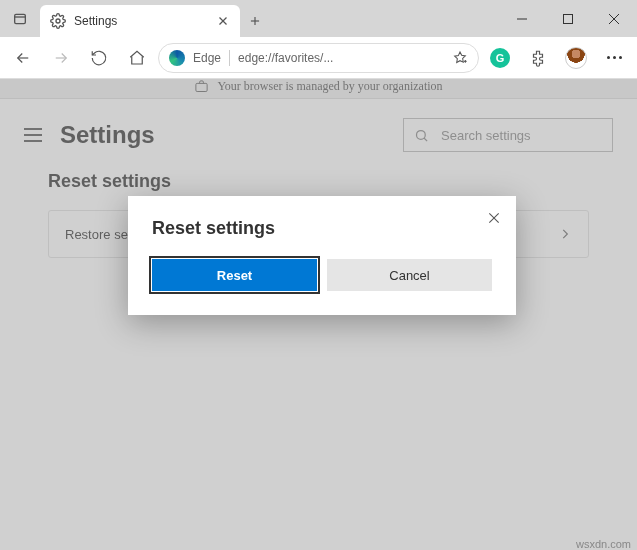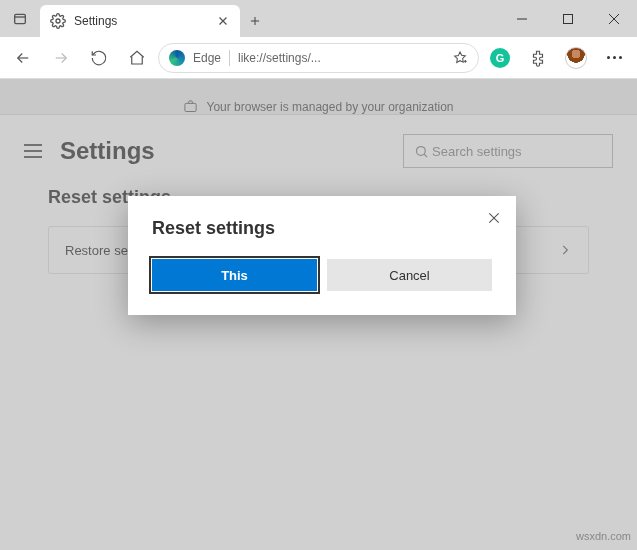--- a/index.html
+++ b/index.html
@@ -28,48 +28,48 @@
 .addrbar .edge-logo { width: 16px; height: 16px; border-radius: 50%; background: conic-gradient(#0c59a4, #198ab0, #33c481, #0c59a4); }
 .addrbar .divider { width: 1px; height: 16px; background: #ccc; }
 .addrbar .url { flex: 1; white-space: nowrap; overflow: hidden; text-overflow: ellipsis; }
 .addrbar .fav { width: 16px; height: 16px; }
 .gram-icon { width: 20px; height: 20px; background: #15c39a; border-radius: 50%; display: flex; align-items: center; justify-content: center; color: #fff; font-size: 11px; font-weight: bold; }
 .avatar { width: 22px; height: 22px; border-radius: 50%; background: radial-gradient(circle at 50% 30%, #c68863 0 25%, #8b4513 26% 50%, #fff 51%); border: 1px solid #ccc; }
 .more-icon { display: flex; gap: 3px; }
 .more-icon span { width: 3px; height: 3px; background: #333; border-radius: 50%; }
 
 
-.infobar { height: 36px; background: #f1f1f1; display: flex; align-items: flex-end; justify-content: center; gap: 8px; font-size: 12px; color: #555; border-bottom: 1px solid #ddd; }
+.infobar { height: 20px; background: #f1f1f1; display: flex; align-items: flex-start; justify-content: center; gap: 8px; font-size: 12px; color: #555; border-bottom: 1px solid #ddd; font-family: Liberation Serif, serif; }
 
 
 .settings-header { height: 72px; display: flex; align-items: center; padding: 0 24px; gap: 18px; }
 .hamburger { display: flex; flex-direction: column; gap: 4px; }
 .hamburger span { width: 18px; height: 2px; background: #555; }
 .settings-title { font-size: 24px; font-weight: 600; flex: 1; }
-.searchbox { width: 210px; height: 34px; border: 1px solid #bbb; background: #fff; display: flex; align-items: center; padding: 0 10px; gap: 3px; font-size: 13px; color: #888; }
+.searchbox { width: 210px; height: 34px; border: 1px solid #bbb; background: #fff; display: flex; align-items: center; padding: 0 10px; gap: 12px; font-size: 13px; color: #888; }
 
 
 .content { padding: 0 48px; }
 .section-title { font-size: 18px; font-weight: 600; margin-bottom: 18px; }
 .restore-row { height: 48px; border: 1px solid #e0e0e0; border-radius: 3px; display: flex; align-items: center; padding: 0 16px; font-size: 13px; justify-content: space-between; }
 
 
 .overlay { position: absolute; inset: 0; top: 79px; background: rgba(150,150,150,0.45); }
 
 
 .dialog { position: absolute; top: 196px; left: 128px; width: 388px; background: #fff; box-shadow: 0 8px 30px rgba(0,0,0,0.3); padding: 22px 24px 24px 24px; }
 .dialog-close { position: absolute; top: 14px; right: 14px; width: 16px; height: 16px; }
 .dialog-title { font-size: 18px; font-weight: 600; margin-bottom: 20px; }
 .dialog-body { font-size: 13px; color: #444; line-height: 1.5; margin-bottom: 24px; }
 .dialog-buttons { display: flex; gap: 10px; }
 .dialog-buttons button { flex: 1; height: 32px; font-size: 13px; border: none; cursor: pointer; }
 .btn-primary { background: #0078d4; color: #fff; font-weight: 600; outline: 2px solid #333; outline-offset: 1px; }
 .btn-secondary { background: #e5e5e5; color: #333; }
 
-.watermark { position: absolute; bottom: 8px; right: 6px; font-size: 11px; color: #888; }
+.watermark { position: absolute; bottom: 0; right: 6px; font-size: 11px; color: #888; }
 </style>
 </head>
 <body>
 
 <div class="titlebar">
   <div class="tab-strip">
     <div class="tab-icon-left">
       <svg viewBox="0 0 24 24" fill="none" stroke-width="2">
           <rect x="4" y="5" width="16" height="14" rx="2"></rect>
           <line x1="4" y1="9" x2="20" y2="9"></line>
@@ -136,21 +136,21 @@
   <div class="tbtn">
       <svg viewBox="0 0 24 24">
         <path d="M3 11l9-8 9 8"></path>
         <path d="M5 10v10h14V10"></path>
       </svg>
     </div>
   <div class="addrbar">
     <div class="edge-logo"></div>
     <span>Edge</span>
     <div class="divider"></div>
-    <span class="url">like://settings/...</span>
+    <span class="url">edge://favorites/...</span>
     <svg class="fav" viewBox="0 0 24 24" fill="none" stroke="#555" stroke-width="1.6">
         <path d="M12 3l2.5 5 5.5.8-4 3.9.9 5.5L12 16l-4.9 2.6.9-5.5-4-3.9 5.5-.8z"></path>
         <line x1="18" y1="17" x2="22" y2="17"></line>
         <line x1="20" y1="15" x2="20" y2="19"></line>
       </svg>
   </div>
   <div class="tbtn">
       <div class="gram-icon">G</div>
     </div>
   <div class="tbtn">
@@ -206,18 +206,18 @@
 
 <div class="overlay"></div>
 
 <div class="dialog">
   <svg class="dialog-close" viewBox="0 0 24 24" stroke="#555" stroke-width="1.6">
       <line x1="5" y1="5" x2="19" y2="19"></line>
       <line x1="19" y1="5" x2="5" y2="19"></line>
     </svg>
   <div class="dialog-title">Reset settings</div>
   <div class="dialog-buttons">
-    <button class="btn-primary">This</button>
+    <button class="btn-primary">Reset</button>
     <button class="btn-secondary">Cancel</button>
   </div>
 </div>
 
 <div class="watermark">wsxdn.com</div>
 
 </body></html>

